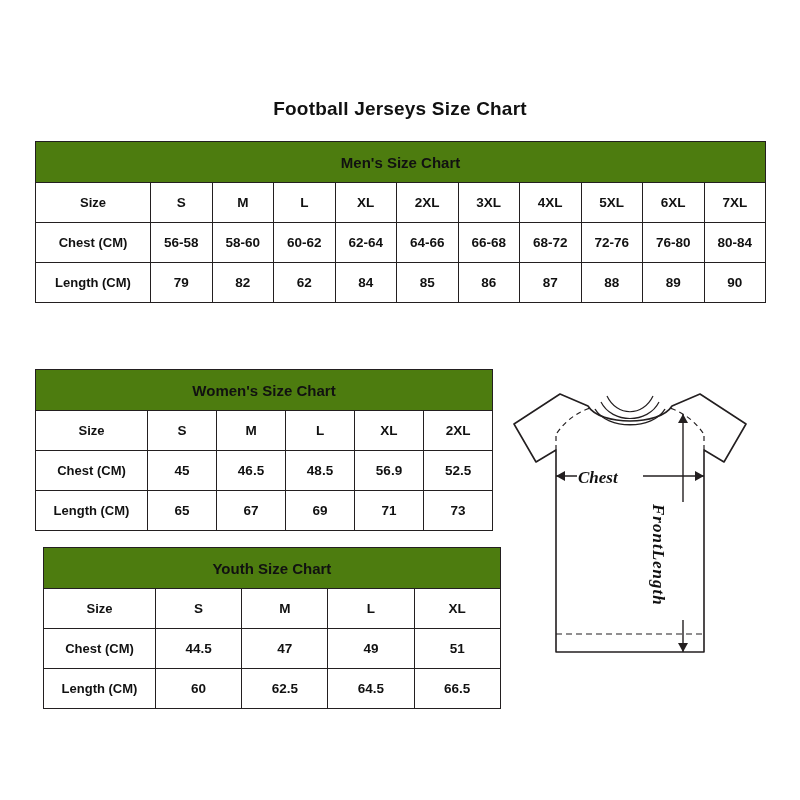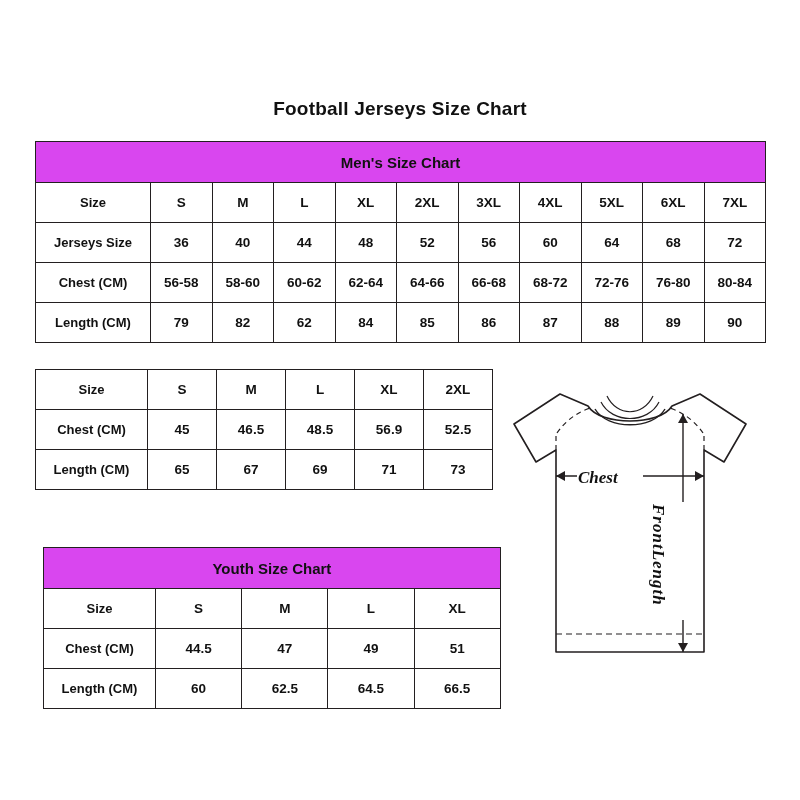--- a/index.html
+++ b/index.html
@@ -37,21 +37,21 @@
     border: 1px solid #231f20;
     text-align: center;
     vertical-align: middle;
     font-size: 13.5px;
     font-weight: bold;
     color: #111;
     padding: 0;
     height: 39px;
   }
   table.size-table tr.header-row td {
-    background: #d946ef;
+    background: #4d7c0f;
     font-size: 15px;
     height: 40px;
   }
   table.size-table tr td.rowlabel {
     font-size: 13px;
     text-align: center;
   }
 
   
   #mens-wrap {
@@ -144,33 +144,20 @@
         <td>L</td>
         <td>XL</td>
         <td>2XL</td>
         <td>3XL</td>
         <td>4XL</td>
         <td>5XL</td>
         <td>6XL</td>
         <td>7XL</td>
       </tr>
       <tr>
-        <td class="rowlabel">Jerseys Size</td>
-        <td>36</td>
-        <td>40</td>
-        <td>44</td>
-        <td>48</td>
-        <td>52</td>
-        <td>56</td>
-        <td>60</td>
-        <td>64</td>
-        <td>68</td>
-        <td>72</td>
-      </tr>
-      <tr>
         <td class="rowlabel">Chest (CM)</td>
         <td>56-58</td>
         <td>58-60</td>
         <td>60-62</td>
         <td>62-64</td>
         <td>64-66</td>
         <td>66-68</td>
         <td>68-72</td>
         <td>72-76</td>
         <td>76-80</td>
@@ -197,20 +184,23 @@
   <table class="size-table" id="womens-table">
     <colgroup>
       <col class="c0">
         <col class="cx">
         <col class="cx">
         <col class="cx">
         <col class="cx">
         <col class="cx">
     </colgroup>
     <tbody>
+      <tr class="header-row">
+        <td colspan="6">Women's Size Chart</td>
+      </tr>
       <tr>
         <td class="rowlabel">Size</td>
         <td>S</td>
         <td>M</td>
         <td>L</td>
         <td>XL</td>
         <td>2XL</td>
       </tr>
       <tr>
         <td class="rowlabel">Chest (CM)</td>

